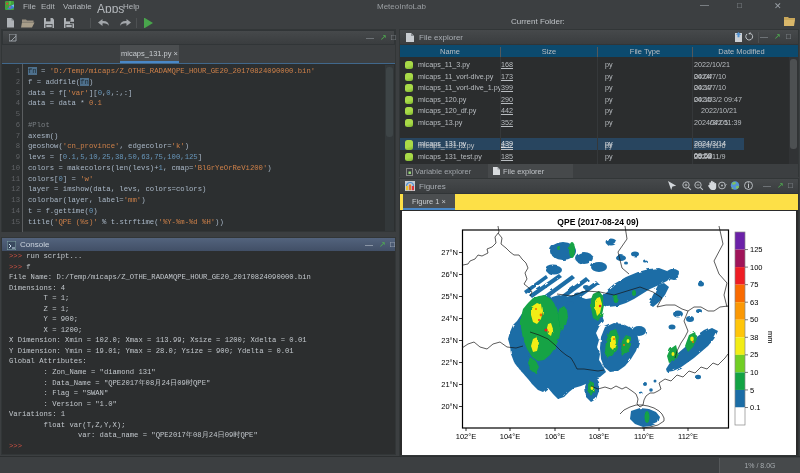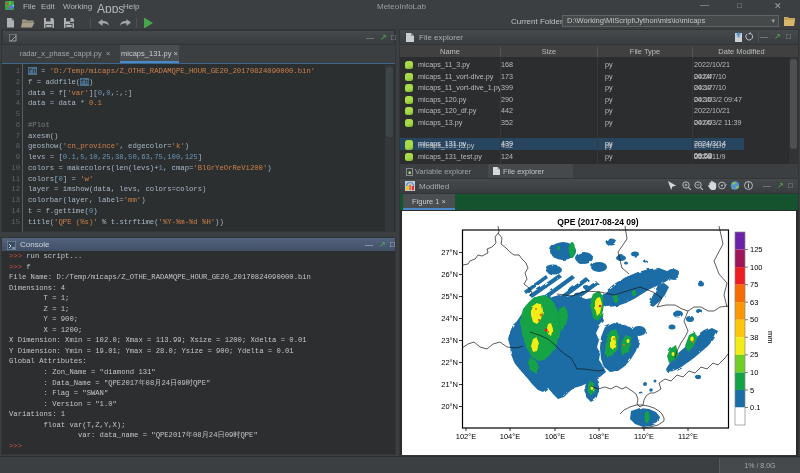--- a/index.html
+++ b/index.html
@@ -5,41 +5,41 @@
   * { margin:0; padding:0; box-sizing:border-box; }
   html,body { width:800px; height:473px; overflow:hidden; }
   body { background:#3c3f41; font-family:"Liberation Sans",sans-serif; position:relative; }
   .abs { position:absolute; }
   .mono { font-family:"Liberation Mono",monospace; }
   .hdr { background:linear-gradient(#46494b,#3a3d3f); border:1px solid #313537; color:#a8adb3; font-size:8px; }
   .wbtn { color:#9aa0a6; font-size:9px; }
   .row { position:absolute; left:0; width:344px; height:11.5px; line-height:11.5px; }
   .row.sel { background:#28455f; color:#dfe3e7; }
   .row .c1 { position:absolute; left:18px; }
-  .row .c2 { position:absolute; left:101px; }
+  .row .c2 { position:absolute; left:101px;text-decoration:underline; }
   .row .c3 { position:absolute; left:205px; }
   .row .c4 { position:absolute; left:294px; }
   .row::before { content:""; position:absolute; left:5px; top:2px; width:8px; height:8px;
      background:linear-gradient(160deg,#a9da48 55%,#7cb42f 100%); border-radius:2.5px; }
 </style>
 </head>
 <body>
 
 <div class="abs" style="left:0;top:0;width:693px;height:13px;background:#3c3f41;">
   <svg class="abs" style="left:5px;top:1px" width="9" height="9" viewBox="0 0 9 9">
     <rect x="0" y="0" width="9" height="9" rx="1" fill="#41a33c"></rect>
     <path d="M4 0 h2 v3 l-2 2 z" fill="#55c14e"></path>
     <circle cx="2.2" cy="2.6" r="1.2" fill="#cf4b38"></circle>
     <path d="M2 8 L6 4.5 9 3.5 9 7 5 8.5 Z" fill="#3f7fd0"></path>
     <path d="M6.5 4.5 L9 3.5 9 6 Z" fill="#7fc3e8"></path>
     <circle cx="4.8" cy="6" r="1" fill="#c05a9a"></circle>
   </svg>
   <div class="abs" style="left:23px;top:2px;font-size:8px;color:#b4b8bc;">File</div>
   <div class="abs" style="left:41px;top:2px;font-size:8px;color:#b4b8bc;">Edit</div>
-  <div class="abs" style="left:63px;top:2px;font-size:8px;color:#b4b8bc;">Working</div>
+  <div class="abs" style="left:63px;top:2px;font-size:8px;color:#b4b8bc;">Variable</div>
   <div class="abs" style="left:97px;top:2px;font-size:12px;color:#b4b8bc;">Apps</div>
   <div class="abs" style="left:123px;top:2px;font-size:8px;color:#b4b8bc;">Help</div>
   <div class="abs" style="left:377px;top:2px;font-size:8px;color:#9a9ea2;">MeteoInfoLab</div>
   <div class="abs wbtn" style="left:700px;top:0px;">—</div>
   <div class="abs wbtn" style="left:737px;top:1px;font-size:8px;">□</div>
   <div class="abs wbtn" style="left:774px;top:1px;">✕</div>
 </div>
 
 <div class="abs" style="left:0;top:13px;width:800px;height:16px;background:#3c3f41;">
   <svg class="abs" style="left:6px;top:5px" width="152" height="10" viewBox="0 0 152 10">
@@ -62,43 +62,39 @@
       <rect x="64" y="3.8" width="4" height="1.6" fill="#3c3f41"></rect>
     <rect x="84" y="-1" width="1" height="12" fill="#4e5153"></rect>
 
     <path d="M92 4.5 l4.5 -3.4 v2 q6 -0.5 6.5 5 q-1.6 -3 -6.5 -2.7 v2.5 z" fill="#a2a6aa"></path>
     <path d="M125 4.5 l-4.5 -3.4 v2 q-6 -0.5 -6.5 5 q1.6 -3 6.5 -2.7 v2.5 z" fill="#a2a6aa"></path>
     <rect x="130" y="-1" width="1" height="12" fill="#4e5153"></rect>
 
     <path d="M138 -0.5 l9 5.5 l-9 5.5 z" fill="#49a54c"></path>
   </svg>
   <div class="abs" style="left:511px;top:4px;font-size:8px;color:#bfc3c7;">Current Folder:</div>
-  <div class="abs" style="left:562px;top:2px;width:217px;height:12px;background:#45494a;border:1px solid #5e6366;color:#c4c8cc;font-size:7.5px;line-height:10px;padding-left:4px;">D:\Working\MIScript\Jython\mis\io\micaps
-    <span style="position:absolute;right:3px;top:0;color:#9aa0a6;font-size:7px;">▾</span>
-  </div>
   <svg class="abs" style="left:784px;top:3px" width="12" height="10" viewBox="0 0 12 10">
     <path d="M0 1 h4 l1 1 h6 v2 h-11 z" fill="#c9a75a"></path>
       <path d="M0 4 h11 l-1 6 h-10 z" fill="#d9b76a"></path>
   </svg>
 </div>
 
 <div class="abs" style="left:1px;top:29px;width:395px;height:203px;background:#2c2f30;border:1px solid #323637;">
 
   <div class="abs hdr" style="left:0;top:0;width:393px;height:15px;">
     <svg class="abs" style="left:6px;top:3px" width="9" height="9" viewBox="0 0 9 9">
         <path d="M0 0 h7 v7 h-7 z" fill="none" stroke="#9aa0a6"></path>
         <path d="M2 7 l5 -5" stroke="#9aa0a6"></path>
       </svg>
     <div class="abs wbtn" style="left:363px;top:2px;font-size:8px;">—</div>
     <div class="abs" style="left:377px;top:2px;font-size:8px;color:#4fae4f;">↗</div>
     <div class="abs wbtn" style="left:388px;top:2px;font-size:8px;">□</div>
   </div>
 
   <div class="abs" style="left:0;top:15px;width:393px;height:18px;background:#3c3f41;">
-    <div class="abs" style="left:8px;top:0;width:110px;height:18px;color:#a0a5aa;font-size:7.5px;line-height:18px;text-align:center;">radar_x_phase_cappi.py &nbsp;×</div>
     <div class="abs" style="left:118px;top:0;width:59px;height:18px;background:#4b4e50;color:#c8ccd0;font-size:7.5px;line-height:18px;text-align:center;border-bottom:2px solid #4a88c7;">micaps_131.py ×</div>
   </div>
 
   <div class="abs mono" style="left:0;top:33px;width:393px;height:168px;background:#2c2f30;border-top:1px solid #41688c;font-size:7.25px;">
     <div class="abs" style="left:0;top:0;width:21px;height:168px;background:#2c2f30;border-right:1px solid #5b5e60;"></div>
     <div class="abs" style="left:383px;top:1px;width:9px;height:166px;background:#33383a;">
         <div class="abs" style="left:1px;top:2px;width:7px;height:70px;background:#3e4547;border-radius:3px;"></div>
       </div>
     <div class="abs" style="left:0;top:0;width:18px;color:#606366;text-align:right;line-height:10.75px;padding-top:2px;">1<br>2<br>3<br>4<br>5<br>6<br>7<br>8<br>9<br>10<br>11<br>12<br>13<br>14<br>15</div>
     <div class="abs" style="left:26px;top:2px;line-height:10.75px;white-space:pre;color:#a9b7c6;"><span style="background:#4e708c;color:#1d2a33">fn</span> = <span style="color:#ce8049">'D:/Temp/micaps/Z_OTHE_RADAMQPE_HOUR_GE20_20170824090000.bin'</span>
@@ -163,21 +159,21 @@
         <path d="M4.5 0 l2.6 2.8 h-1.6 v2.4 h-2 v-2.4 h-1.6 z" fill="#4f8fd0"></path>
       <path d="M13 2 a3.4 3.4 0 1 0 3.4 -0.6" stroke="#c0c4c8" fill="none" stroke-width="1"></path>
         <path d="M16.5 0 l0 2.6 l-2.4 -0.6 z" fill="#c0c4c8"></path>
       <rect x="24" y="0" width="1" height="11" fill="#4e5153"></rect>
     </svg>
     <div class="abs wbtn" style="left:360px;top:2px;font-size:8px;">—</div>
     <div class="abs" style="left:374px;top:2px;font-size:8px;color:#4fae4f;">↗</div>
     <div class="abs wbtn" style="left:386px;top:2px;font-size:8px;">□</div>
   </div>
 
-  <div class="abs" style="left:0;top:15px;width:398px;height:12px;background:#404040;color:#b9bdc1;font-size:7.5px;">
+  <div class="abs" style="left:0;top:15px;width:398px;height:12px;background:#0c4a6e;color:#b9bdc1;font-size:7.5px;">
     <div class="abs" style="left:0;top:2px;width:100px;text-align:center;">Name</div>
     <div class="abs" style="left:100px;top:2px;width:97px;text-align:center;border-left:1px solid #55585a;height:10px;">Size</div>
     <div class="abs" style="left:197px;top:2px;width:95px;text-align:center;border-left:1px solid #55585a;height:10px;">File Type</div>
     <div class="abs" style="left:292px;top:2px;width:98px;text-align:center;border-left:1px solid #55585a;height:10px;">Date Modified</div>
   </div>
 
   <div class="abs" style="left:0;top:29px;width:389px;height:105px;font-size:7.2px;color:#b9bdc1;">
     <div class="row" style="top:0.0px;">
         <span class="c1">micaps_11_3.py</span>
         <span class="c2">168</span>
@@ -195,21 +191,21 @@
         <span class="c2">399</span>
         <span class="c3">py</span>
         <span class="c4">2024/7/10 04:15</span>
       </div>
     <div class="row" style="top:34.5px;">
         <span class="c1">micaps_120.py</span>
         <span class="c2">290</span>
         <span class="c3">py</span>
         <span class="c4">2024/3/2 09:47</span>
       </div>
-    <div class="row" style="top:46.0px;">
+    <div class="row" style="top:46.0px;text-align:center;">
         <span class="c1">micaps_120_df.py</span>
         <span class="c2">442</span>
         <span class="c3">py</span>
         <span class="c4">2022/10/21 04:05</span>
       </div>
     <div class="row" style="top:57.5px;">
         <span class="c1">micaps_13.py</span>
         <span class="c2">352</span>
         <span class="c3">py</span>
         <span class="c4">2024/3/2 11:39</span>
@@ -221,21 +217,21 @@
         <span class="c4">2024/3/14 09:53</span>
       </div>
     <div class="row" style="top:80.5px;">
         <span class="c1">micaps_131_2.py</span>
         <span class="c2">432</span>
         <span class="c3">py</span>
         <span class="c4">2024/11/6 05:08</span>
       </div>
     <div class="row" style="top:92.0px;">
         <span class="c1">micaps_131_test.py</span>
-        <span class="c2">124</span>
+        <span class="c2">185</span>
         <span class="c3">py</span>
         <span class="c4">2024/11/9 11:44</span>
       </div>
   </div>
 
   <div class="abs" style="left:100px;top:27px;width:1px;height:107px;background:#35383a;"></div>
   <div class="abs" style="left:197px;top:27px;width:1px;height:107px;background:#35383a;"></div>
   <div class="abs" style="left:292px;top:27px;width:1px;height:107px;background:#35383a;"></div>
 
   <div class="abs" style="left:389px;top:27px;width:9px;height:107px;background:#313335;">
@@ -256,21 +252,21 @@
 
 <div class="abs" style="left:399px;top:178px;width:400px;height:278px;background:#2b2b2b;border:1px solid #323637;">
   <div class="abs hdr" style="left:0;top:0;width:398px;height:15px;border:none;border-bottom:1px solid #313537;">
     <svg class="abs" style="left:5px;top:2px" width="10" height="10" viewBox="0 0 10 10">
         <rect x="0" y="0" width="10" height="10" fill="#c8ccd0"></rect>
         <path d="M1.5 5 A3.5 3.5 0 0 1 8.5 5" stroke="#4f8fd0" stroke-width="1.2" fill="none"></path>
         <rect x="1" y="5" width="2.2" height="4.2" fill="#e8c332"></rect>
         <rect x="3.9" y="3.6" width="2.2" height="5.6" fill="#e87a2a"></rect>
         <rect x="6.8" y="5" width="2.2" height="4.2" fill="#d8343c"></rect>
       </svg>
-    <div class="abs" style="left:19px;top:3px;">Modified</div>
+    <div class="abs" style="left:19px;top:3px;">Figures</div>
     <svg class="abs" style="left:264px;top:1px" width="94" height="12" viewBox="0 0 94 12">
       <path d="M4 1 l3.2 9 l1.2 -3.6 l3.8 -0.6 z" fill="#d4d8dc"></path>
       <circle cx="22" cy="5" r="3.2" stroke="#c0c4c8" fill="none" stroke-width=".9"></circle>
         <path d="M24.3 7.3 l2.6 2.6" stroke="#c0c4c8" stroke-width="1.1"></path>
         <path d="M20.6 5 h2.8 M22 3.6 v2.8" stroke="#c0c4c8" stroke-width=".8"></path>
       <circle cx="34" cy="5" r="3.2" stroke="#c0c4c8" fill="none" stroke-width=".9"></circle>
         <path d="M36.3 7.3 l2.6 2.6" stroke="#c0c4c8" stroke-width="1.1"></path>
         <path d="M32.6 5 h2.8" stroke="#c0c4c8" stroke-width=".8"></path>
       <path d="M45.4 5.2 v-2 q0 -1 .8 -1 q.8 0 .8 1 v-1.4 q0 -1 .9 -1 q.9 0 .9 1 v1 q0 -1 .9 -1 q.9 0 .9 1 v1 q0 -.8 .8 -.8 q.8 0 .8 .8 v3.4 q0 2.8 -2.8 2.8 h-1.2 q-1.4 0 -2.2 -1.2 l-1.6 -2.4 q-.5 -.8 .3 -1.3 q.7 -.4 1.7 .9 z" fill="#d4d8dc"></path>
       <circle cx="58" cy="5.5" r="3.4" stroke="#c0c4c8" fill="none" stroke-width=".9"></circle>
@@ -279,21 +275,21 @@
       <circle cx="71" cy="5.5" r="4.2" fill="#5493d6"></circle>
       <path d="M68 3 q2 -1.6 3.4 -.8 q1 .6 .2 1.6 q-1.4 1.6 -3.2 .8 z M72.8 6 q1.8 -.6 2.2 .8 q.2 1.2 -1.2 1.8 q-1.6 .4 -2 -.8 q-.3 -1.2 1 -1.8 z M68 7.6 q1 -.3 1.2 .7 q.1 .8 -.8 .9 q-.9 0 -.9 -.8 z" fill="#7fc25e"></path>
       <circle cx="84.5" cy="5.5" r="4" stroke="#c0c4c8" fill="none" stroke-width=".9"></circle>
         <rect x="84" y="4" width="1" height="4" fill="#c0c4c8"></rect>
         <rect x="84" y="2.4" width="1" height="1" fill="#c0c4c8"></rect>
     </svg>
     <div class="abs wbtn" style="left:363px;top:2px;font-size:8px;">—</div>
     <div class="abs" style="left:377px;top:2px;font-size:8px;color:#4fae4f;">↗</div>
     <div class="abs wbtn" style="left:388px;top:2px;font-size:8px;">□</div>
   </div>
-  <div class="abs" style="left:0;top:15px;width:398px;height:16px;background:#14532d;">
+  <div class="abs" style="left:0;top:15px;width:398px;height:16px;background:#fde047;">
     <div class="abs" style="left:3px;top:0;width:52px;height:16px;background:#4b4e50;color:#c8ccd0;font-size:7.5px;line-height:15px;text-align:center;border-bottom:2px solid #4a88c7;">Figure 1 ×</div>
   </div>
 
   <div class="abs" style="left:2px;top:32px;width:394px;height:244px;background:#ffffff;">
     <svg width="394" height="244" viewBox="0 0 394 244" font-family="Liberation Sans,sans-serif">
       <text x="196" y="14" font-size="8.5" font-weight="bold" text-anchor="middle" fill="#000">QPE (2017-08-24 09)</text>
 
       <rect x="60.5" y="19" width="266" height="198" fill="none" stroke="#000" stroke-width="1.2"></rect>
 
       <g font-size="7.5" fill="#000" text-anchor="end">

